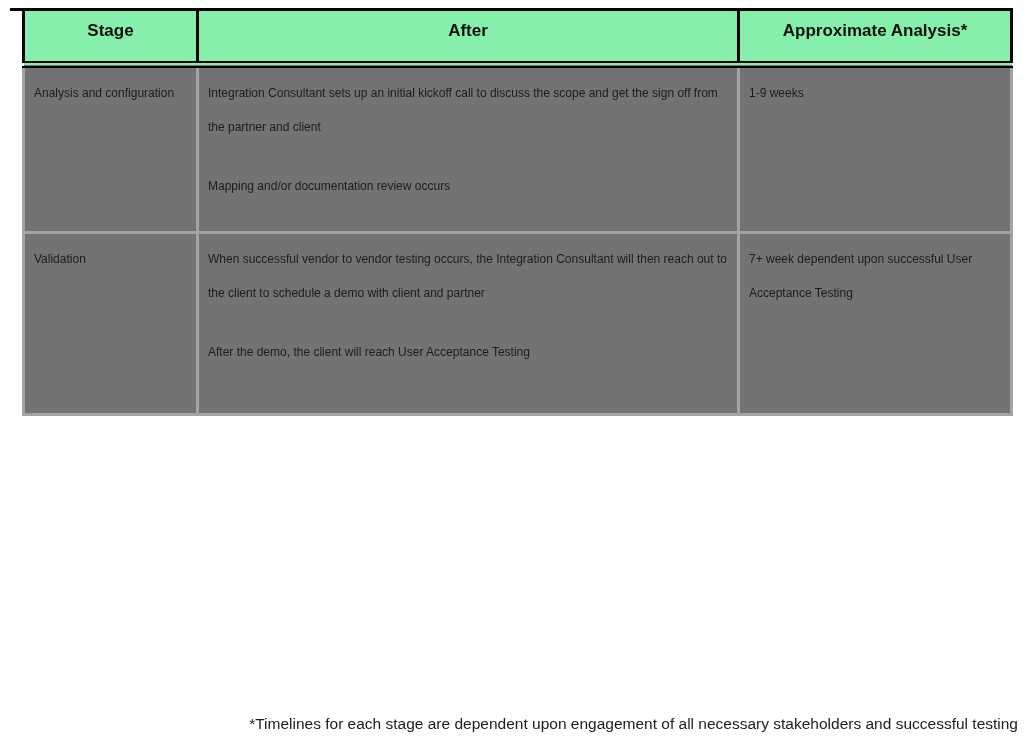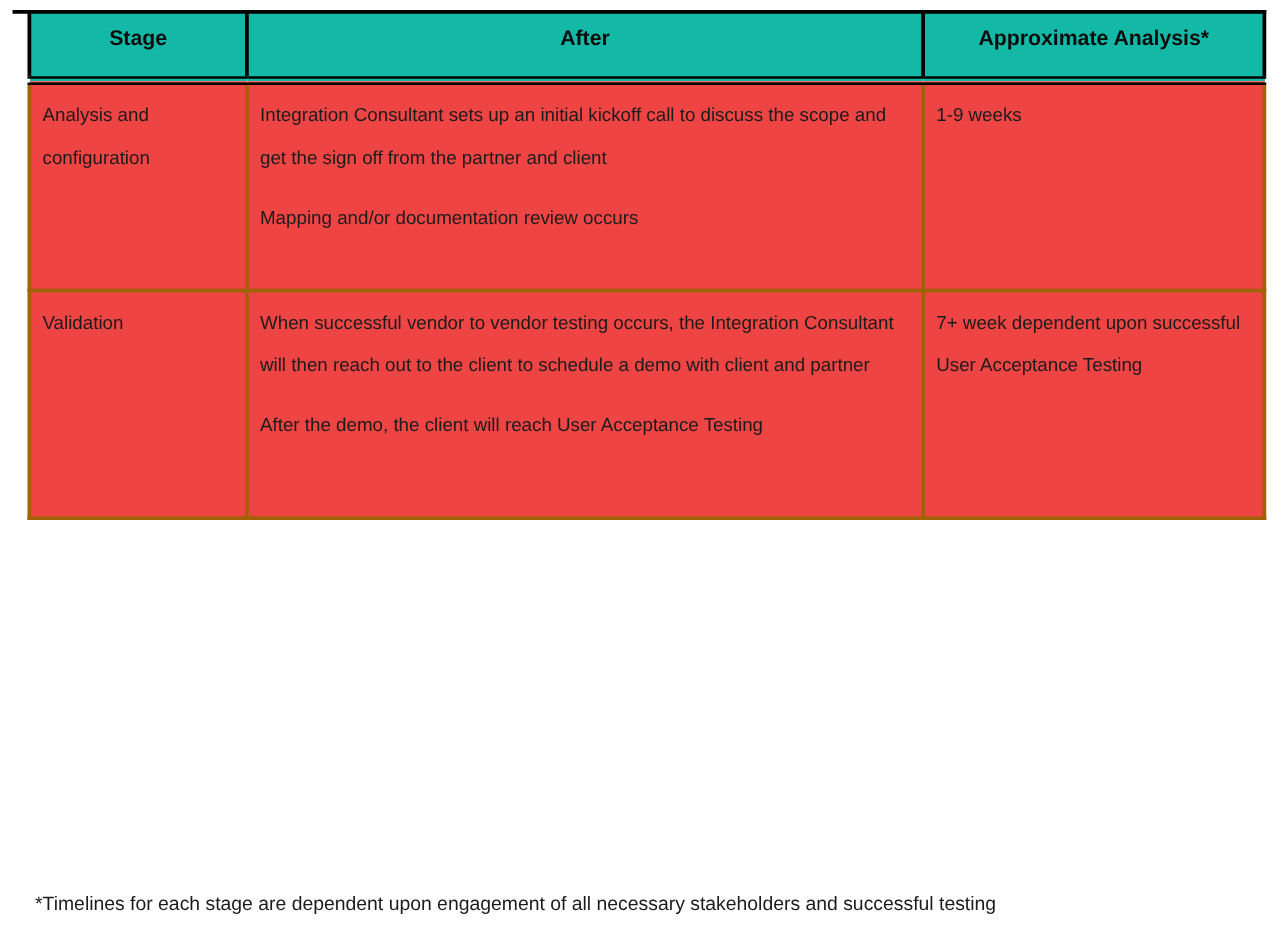--- a/index.html
+++ b/index.html
@@ -30,59 +30,60 @@
     width: 988px;
     border-collapse: collapse;
     table-layout: fixed;
     color: #1c1c1c;
   }
   table.timeline-table col.c1 { width: 174px; }
   table.timeline-table col.c2 { width: 541px; }
   table.timeline-table col.c3 { width: 273px; }
 
   table.timeline-table th {
-    background: #14b8a6;
+    background: #86efac;
     border: 3px solid #000000;
     border-bottom: 7px double #000000;
     font-size: 17px;
     font-weight: bold;
     color: #0d0d0d;
     text-align: center;
     vertical-align: top;
     padding: 10px 6px 20px 6px;
     height: 50px;
     box-sizing: border-box;
   }
   table.timeline-table td {
-    border: 3px solid #a16207;
+    border: 3px solid #a3a3a3;
     vertical-align: top;
     padding: 8px 10px 8px 9px;
-    font-size: 15px;
+    font-size: 12px;
     line-height: 34px;
-    background: #ef4444;
+    background: #737373;
   }
   tr.r1 { height: 168px; }
   tr.r2 { height: 120px; }
   tr.r3 { height: 182px; }
   tr.r4 { height: 150px; }
 
   td p {
     margin: 0;
   }
   td p + p {
-    margin-top: 14px;
+    margin-top: 25px;
   }
   .footnote {
     position: absolute;
     left: 28px;
     top: 714px;
     width: 990px;
     font-size: 15.5px;
     line-height: 20px;
     color: #1c1c1c;
+    text-align: right;
   }
 </style>
 </head>
 <body>
 
 <div class="page">
   <div class="top-rule"></div>
 
   <table class="timeline-table">
     <colgroup>

